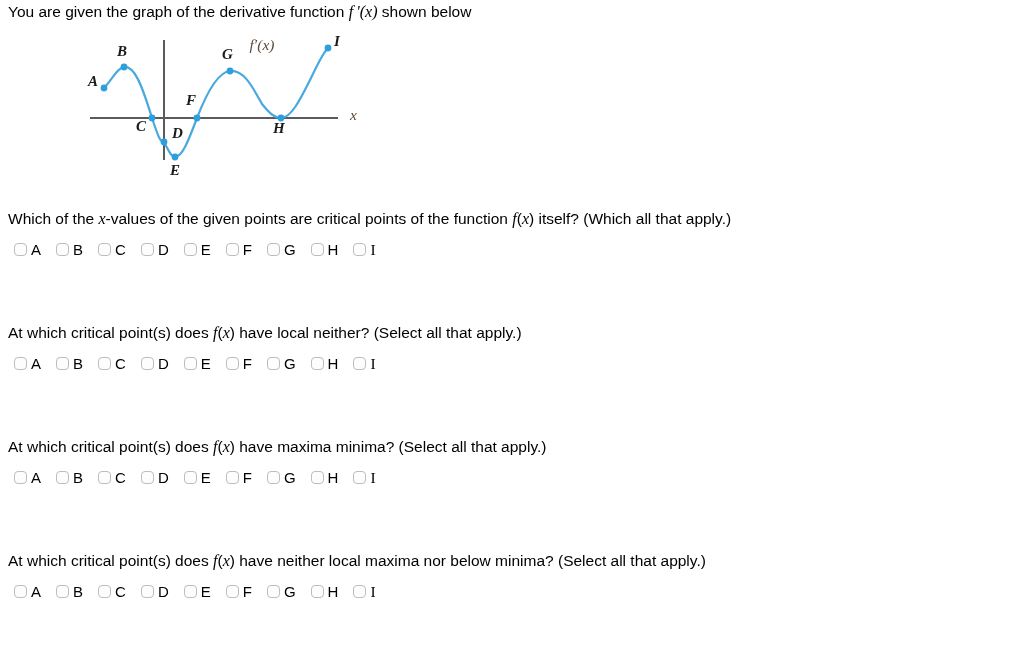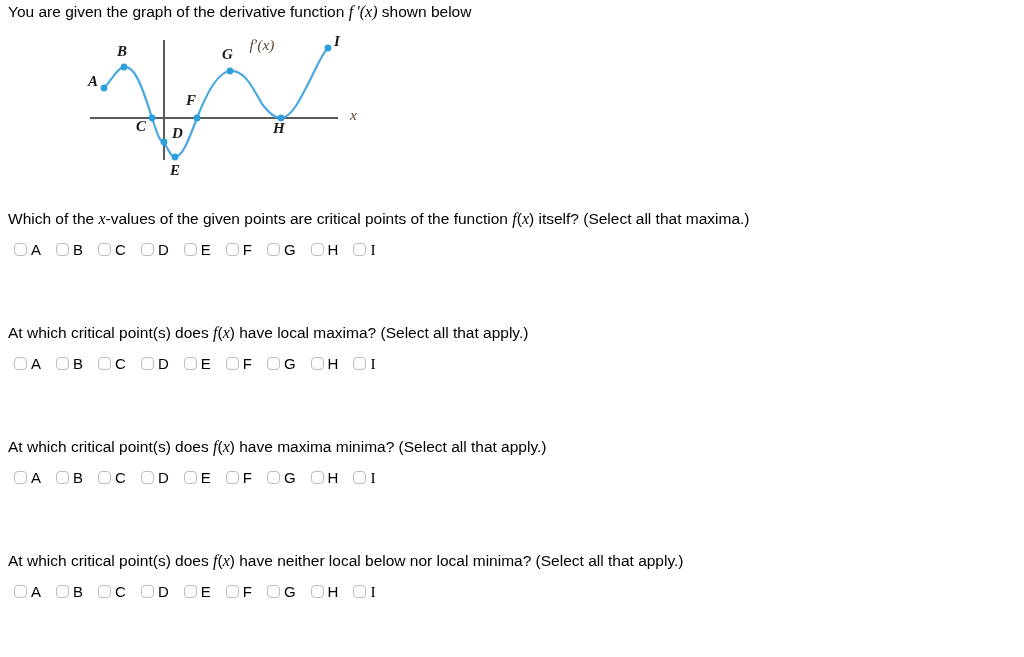--- a/index.html
+++ b/index.html
@@ -130,21 +130,21 @@
           <text x="273" y="133" font-family="Liberation Serif, serif" font-style="italic" font-weight="bold" font-size="15" fill="#1a1a1a">H</text>
           <circle cx="328" cy="48" r="3.4" fill="#2e9fdd"></circle>
           <text x="334" y="46" font-family="Liberation Serif, serif" font-style="italic" font-weight="bold" font-size="15" fill="#1a1a1a">I</text>
         </g>
       <text id="caption-text" font-family="Liberation Serif, serif" font-style="italic" font-size="15.5" text-anchor="middle" x="262" y="50" fill="#5c4a3a">f′(x)</text>
       <text id="xaxis-label" font-family="Liberation Serif, serif" font-style="italic" font-size="15.5" x="350" y="120" fill="#5c4a3a">x</text>
     </svg>
   </div>
 
   <div id="questions-host">
-      <div class="question" style="top: 209px;"><span>Which of the </span><span class="mathi">x</span><span>-values of the given points are critical points of the function </span><span class="mathi">f</span><span>(</span><span class="mathi">x</span><span>) itself? (Select all that maxima.)</span></div>
+      <div class="question" style="top: 209px;"><span>Which of the </span><span class="mathi">x</span><span>-values of the given points are critical points of the function </span><span class="mathi">f</span><span>(</span><span class="mathi">x</span><span>) itself? (Which all that apply.)</span></div>
       <div class="cb-row" style="top: 239px;">
         <label class="cb-item">
           <span class="cb-box"></span>
           <span class="cb-label">A</span>
         </label>
         <label class="cb-item">
           <span class="cb-box"></span>
           <span class="cb-label">B</span>
         </label>
         <label class="cb-item">
@@ -169,21 +169,21 @@
         </label>
         <label class="cb-item">
           <span class="cb-box"></span>
           <span class="cb-label">H</span>
         </label>
         <label class="cb-item">
           <span class="cb-box"></span>
           <span class="cb-label serif-i">I</span>
         </label>
       </div>
-      <div class="question" style="top: 323px;"><span>At which critical point(s) does </span><span class="mathi">f</span><span>(</span><span class="mathi">x</span><span>) have local maxima? (Select all that apply.)</span></div>
+      <div class="question" style="top: 323px;"><span>At which critical point(s) does </span><span class="mathi">f</span><span>(</span><span class="mathi">x</span><span>) have local neither? (Select all that apply.)</span></div>
       <div class="cb-row" style="top: 353px;">
         <label class="cb-item">
           <span class="cb-box"></span>
           <span class="cb-label">A</span>
         </label>
         <label class="cb-item">
           <span class="cb-box"></span>
           <span class="cb-label">B</span>
         </label>
         <label class="cb-item">
@@ -247,21 +247,21 @@
         </label>
         <label class="cb-item">
           <span class="cb-box"></span>
           <span class="cb-label">H</span>
         </label>
         <label class="cb-item">
           <span class="cb-box"></span>
           <span class="cb-label serif-i">I</span>
         </label>
       </div>
-      <div class="question" style="top: 551px;"><span>At which critical point(s) does </span><span class="mathi">f</span><span>(</span><span class="mathi">x</span><span>) have neither local below nor local minima? (Select all that apply.)</span></div>
+      <div class="question" style="top: 551px;"><span>At which critical point(s) does </span><span class="mathi">f</span><span>(</span><span class="mathi">x</span><span>) have neither local maxima nor below minima? (Select all that apply.)</span></div>
       <div class="cb-row" style="top: 581px;">
         <label class="cb-item">
           <span class="cb-box"></span>
           <span class="cb-label">A</span>
         </label>
         <label class="cb-item">
           <span class="cb-box"></span>
           <span class="cb-label">B</span>
         </label>
         <label class="cb-item">

